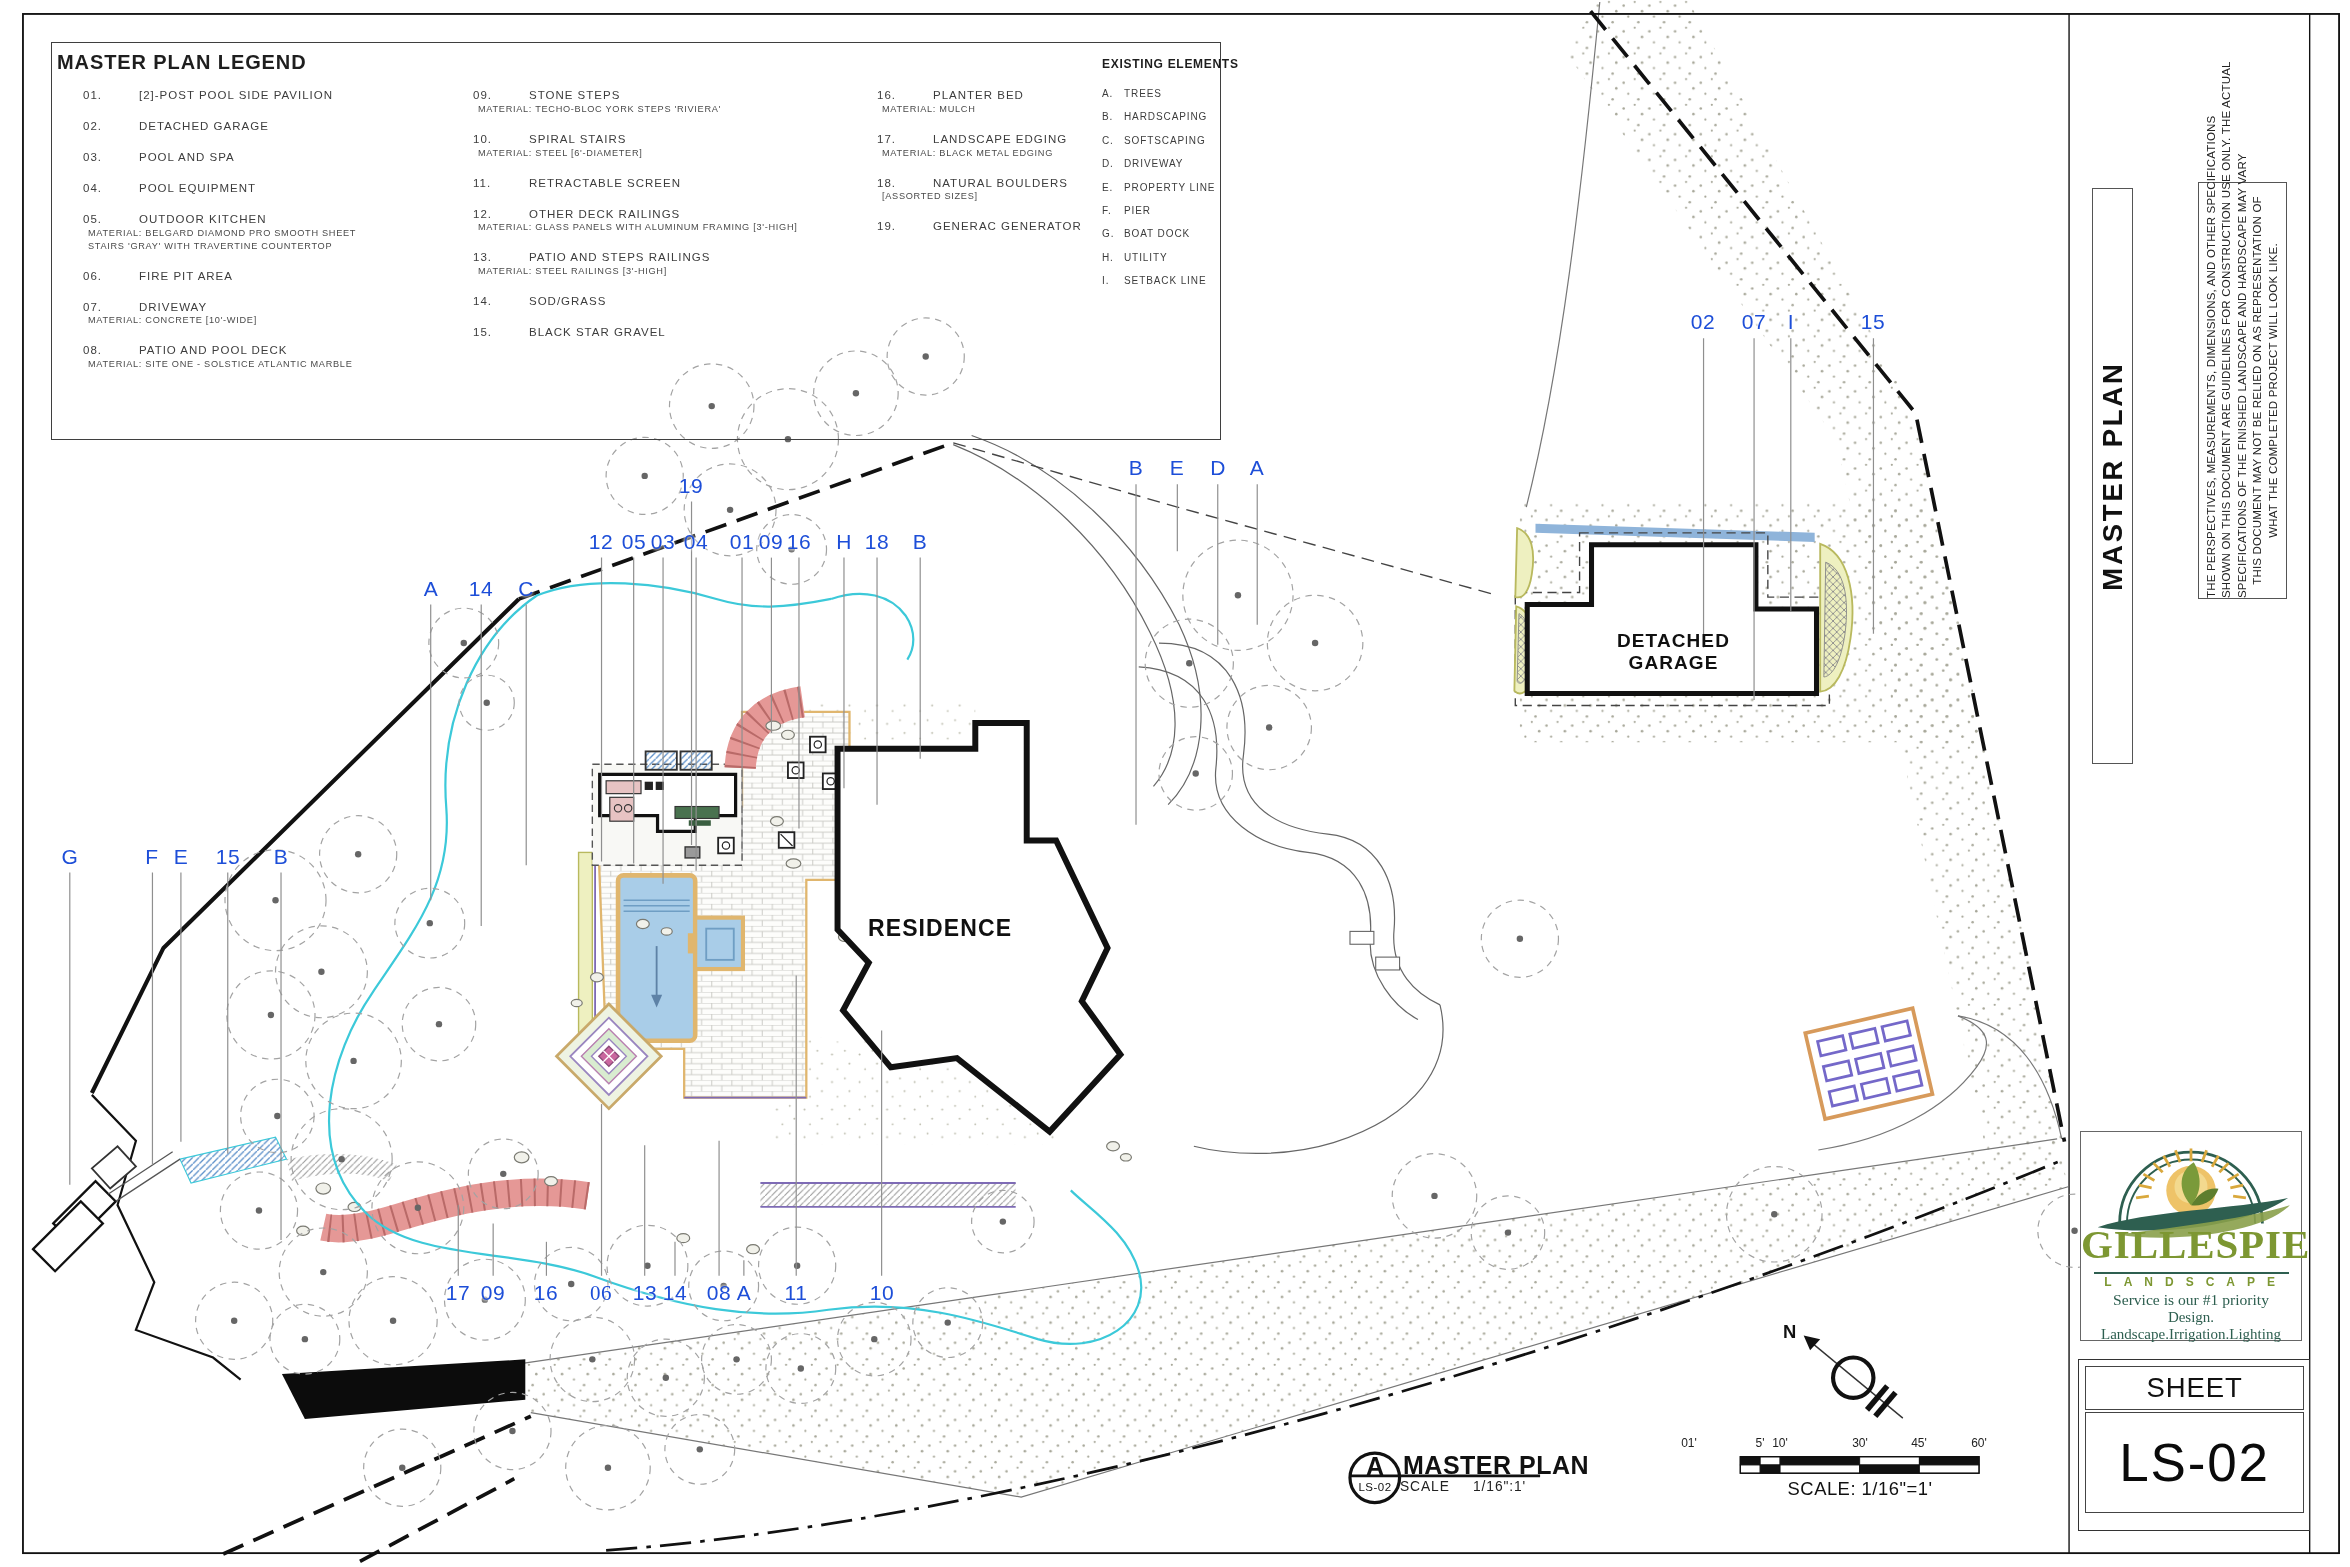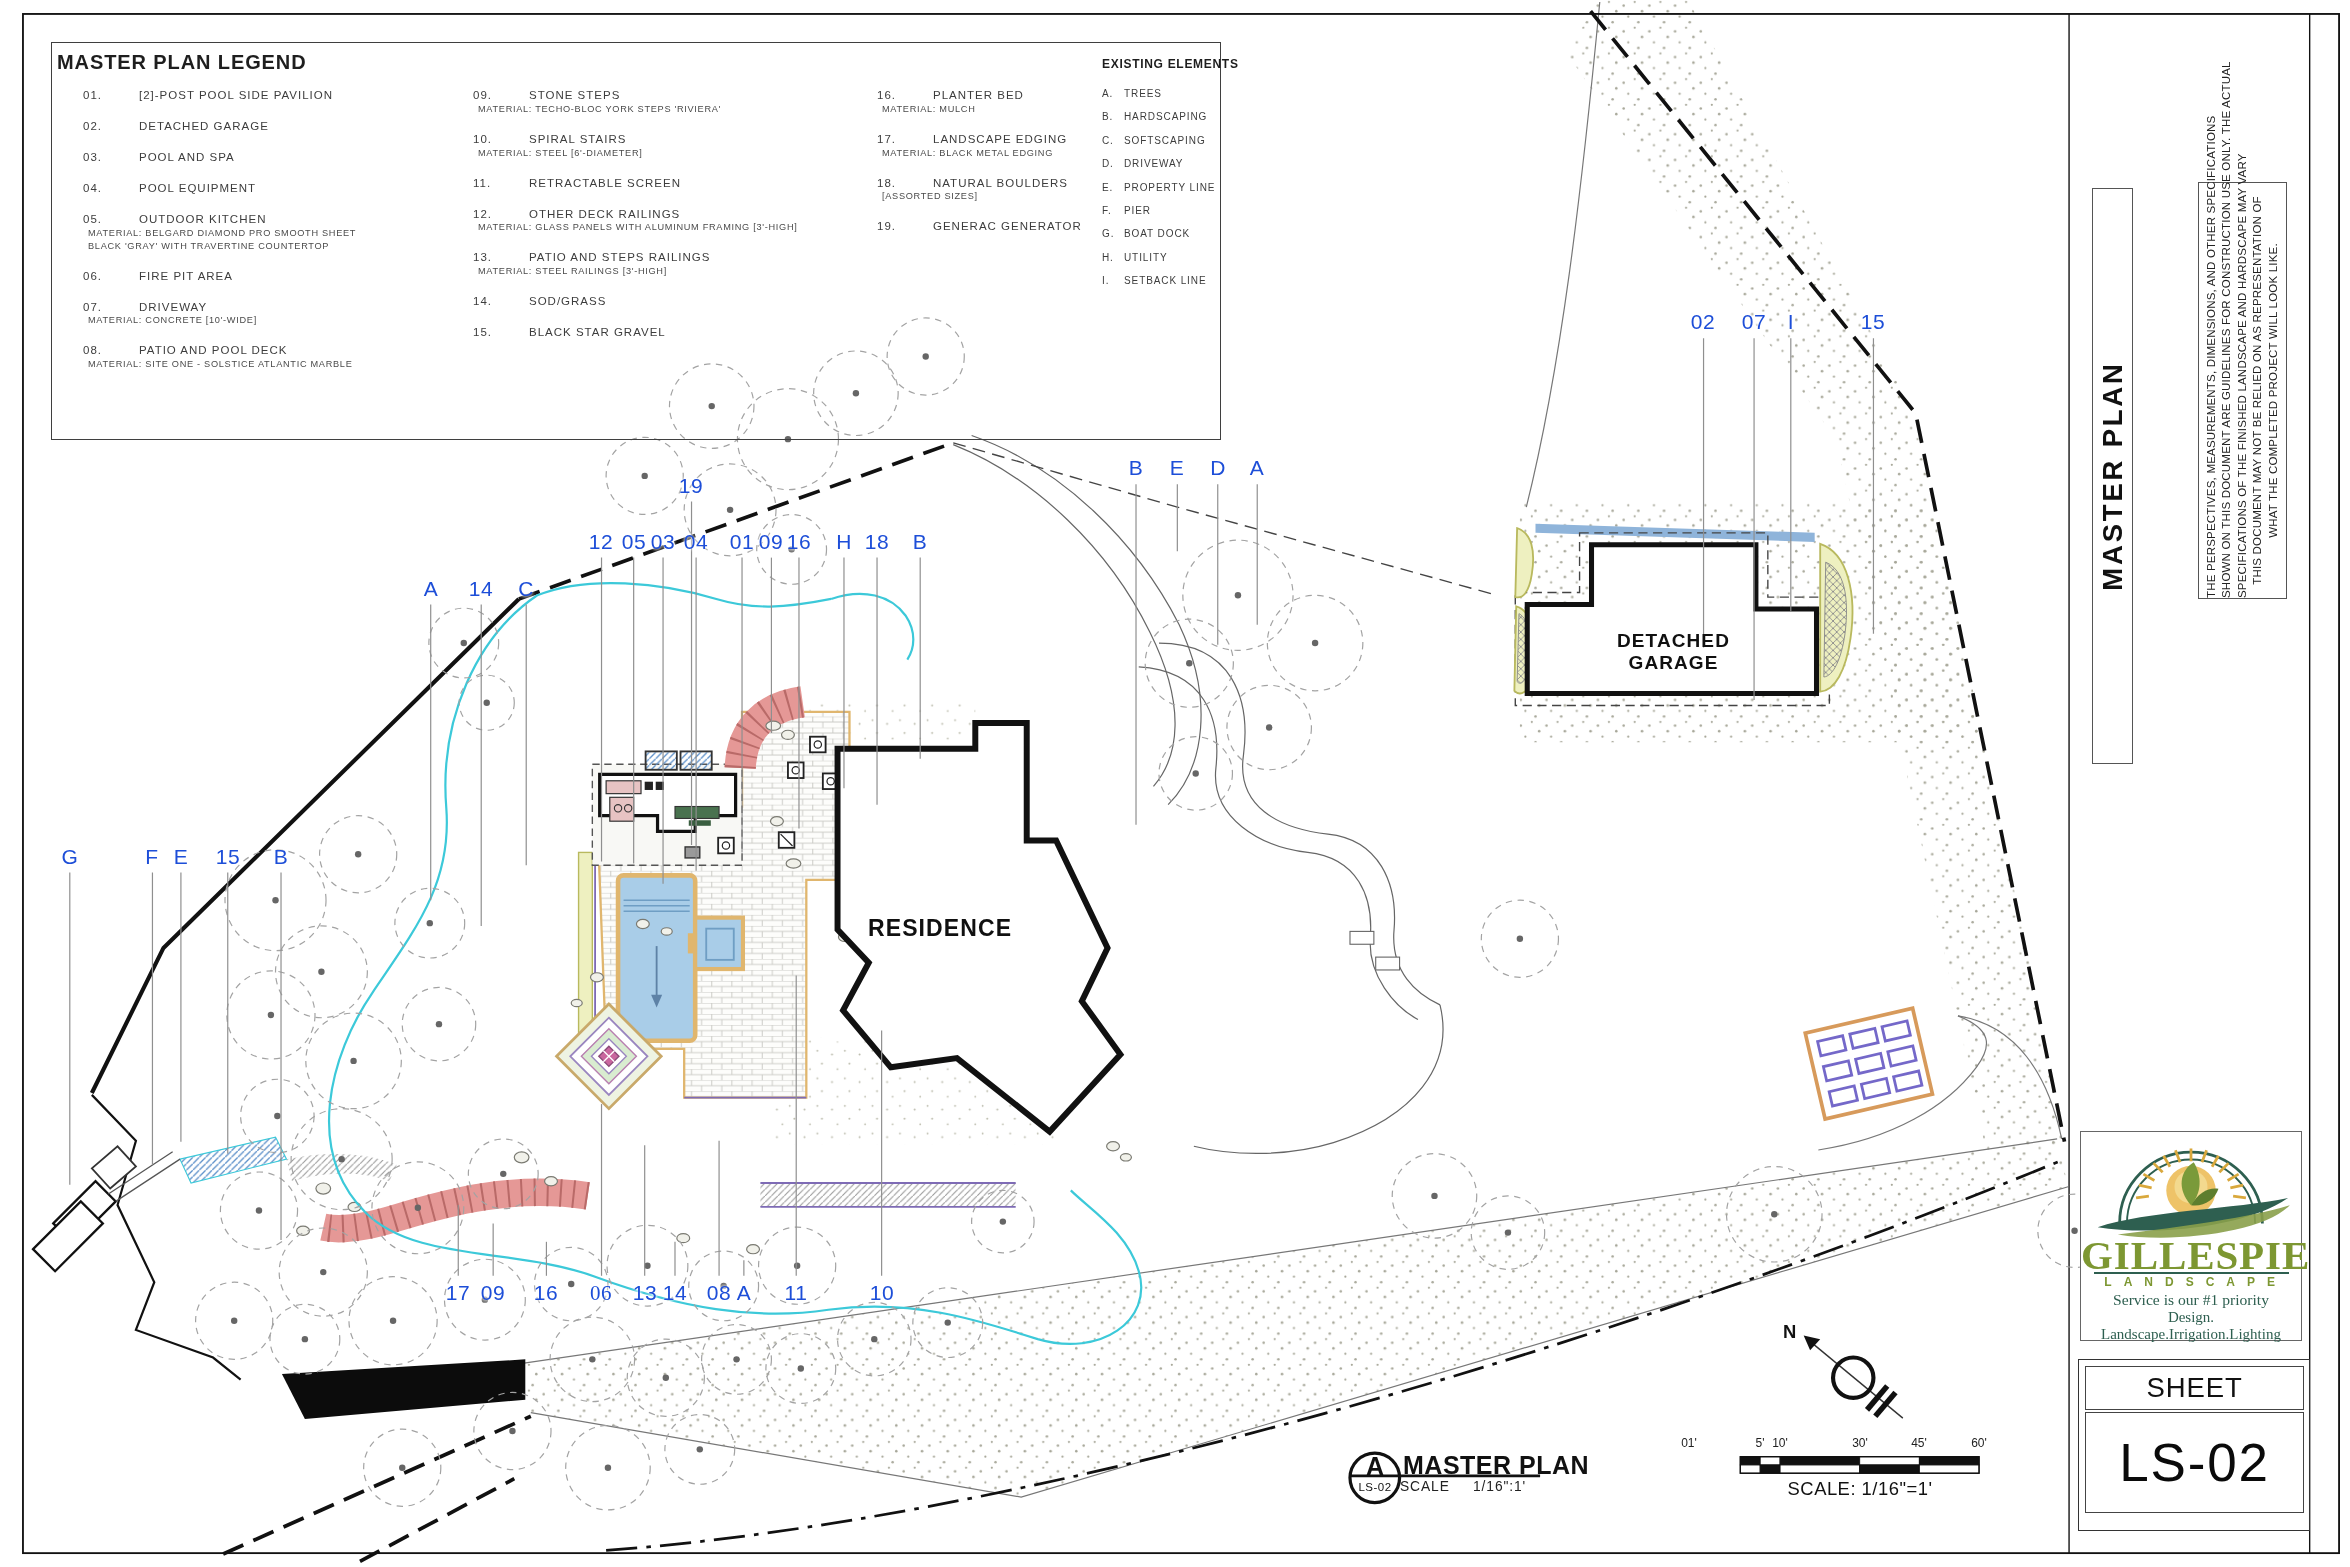--- a/index.html
+++ b/index.html
@@ -35,21 +35,21 @@
   .tick{position:absolute;width:26px;text-align:center;top:1436px;font-size:12px;color:#222;}
   .sb-cap{position:absolute;left:1768px;top:1478px;width:184px;text-align:center;font-size:18.4px;color:#111;letter-spacing:0.5px;}
   .north{position:absolute;left:1783px;top:1321px;font-size:18.4px;color:#111;font-weight:600;}
   
   .vbox{position:absolute;border:1.4px solid #555;}
   .rot{position:absolute;left:0;top:0;transform:rotate(-90deg) translateX(-100%);transform-origin:0 0;
        display:flex;flex-direction:column;justify-content:center;}
   .vtitle{font-size:27.5px;font-weight:700;letter-spacing:2.8px;color:#111;text-align:center;}
   .disc-line{font-size:11.5px;line-height:15.6px;color:#222;text-align:center;letter-spacing:0.2px;white-space:nowrap;}
   .logo-box{position:absolute;left:2080px;top:1131px;width:220px;height:208px;border:1.4px solid #666;background:#fff;}
-  .logo-name{position:absolute;left:0;top:102px;width:220px;text-align:left;font-family:"Liberation Serif",serif;
+  .logo-name{position:absolute;left:0;top:91px;width:220px;text-align:left;font-family:"Liberation Serif",serif;
      font-size:41px;font-weight:700;letter-spacing:0.9px;color:var(--logo-green);line-height:42px;}
   .logo-rule{position:absolute;left:13px;top:140px;width:195px;border-top:2.3px solid var(--logo-dark);}
   .logo-sub{position:absolute;left:9.2px;top:143px;width:211px;text-align:center;font-size:12px;letter-spacing:12px;
      color:var(--logo-green);font-weight:600;}
   .logo-t1{position:absolute;left:0;top:159px;width:220px;text-align:center;font-family:"Liberation Serif",serif;
      font-size:15.6px;color:var(--logo-dark);}
   .logo-t2{position:absolute;left:0;top:177px;width:220px;text-align:center;font-family:"Liberation Serif",serif;
      font-size:15px;color:var(--logo-dark);}
   .sheet-outer{position:absolute;left:2078px;top:1359px;width:230px;height:170px;border:1.8px solid #333;}
   .sheet-hdr{position:absolute;left:2085px;top:1366px;width:217px;height:42px;border:1.4px solid #444;
@@ -445,21 +445,21 @@
       </g>
 </svg>
 
 <div class="lg-box"></div>
 <div class="lg-title">MASTER PLAN LEGEND</div>
 <div class="lg-col" id="lgcol0" style="left:55px">
       <div class="lg-item"><span class="num">01.</span><span>[2]-POST POOL SIDE PAVILION</span></div>
       <div class="lg-item"><span class="num">02.</span><span>DETACHED GARAGE</span></div>
       <div class="lg-item"><span class="num">03.</span><span>POOL AND SPA</span></div>
       <div class="lg-item"><span class="num">04.</span><span>POOL EQUIPMENT</span></div>
-      <div class="lg-item"><span class="num">05.</span><span>OUTDOOR KITCHEN</span><div class="lg-mat">MATERIAL: BELGARD DIAMOND PRO SMOOTH SHEET</div><div class="lg-mat">BLACK 'GRAY' WITH TRAVERTINE COUNTERTOP</div></div>
+      <div class="lg-item"><span class="num">05.</span><span>OUTDOOR KITCHEN</span><div class="lg-mat">MATERIAL: BELGARD DIAMOND PRO SMOOTH SHEET</div><div class="lg-mat">STAIRS 'GRAY' WITH TRAVERTINE COUNTERTOP</div></div>
       <div class="lg-item"><span class="num">06.</span><span>FIRE PIT AREA</span></div>
       <div class="lg-item"><span class="num">07.</span><span>DRIVEWAY</span><div class="lg-mat">MATERIAL: CONCRETE [10'-WIDE]</div></div>
       <div class="lg-item"><span class="num">08.</span><span>PATIO AND POOL DECK</span><div class="lg-mat">MATERIAL: SITE ONE - SOLSTICE ATLANTIC MARBLE</div></div>
     </div>
 <div class="lg-col" id="lgcol1" style="left:445px">
       <div class="lg-item"><span class="num">09.</span><span>STONE STEPS</span><div class="lg-mat">MATERIAL: TECHO-BLOC YORK STEPS 'RIVIERA'</div></div>
       <div class="lg-item"><span class="num">10.</span><span>SPIRAL STAIRS</span><div class="lg-mat">MATERIAL:  STEEL [6'-DIAMETER]</div></div>
       <div class="lg-item"><span class="num">11.</span><span>RETRACTABLE SCREEN</span></div>
       <div class="lg-item"><span class="num">12.</span><span>OTHER DECK RAILINGS</span><div class="lg-mat">MATERIAL:  GLASS PANELS WITH ALUMINUM FRAMING [3'-HIGH]</div></div>
       <div class="lg-item"><span class="num">13.</span><span>PATIO AND STEPS RAILINGS</span><div class="lg-mat">MATERIAL: STEEL RAILINGS [3'-HIGH]</div></div>

